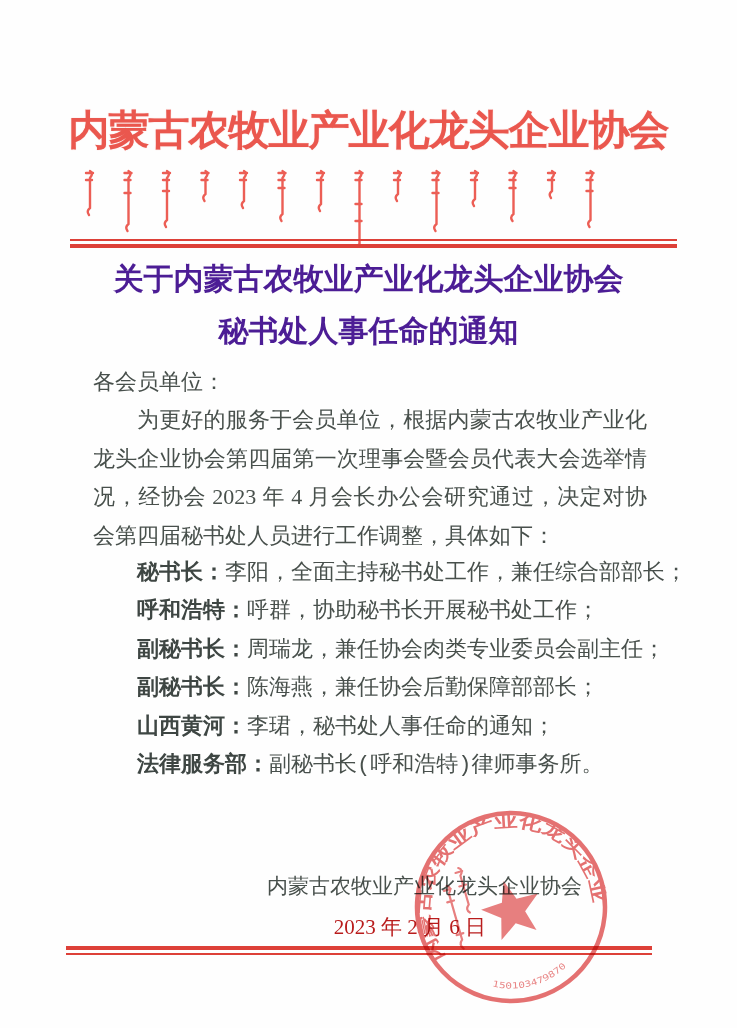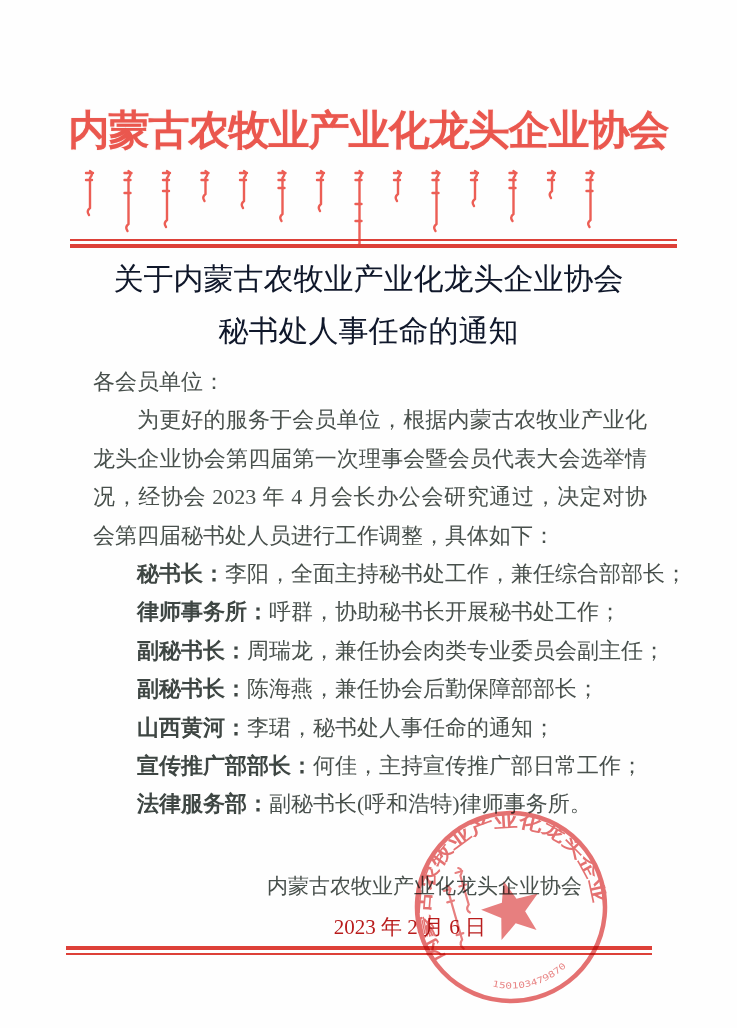--- a/index.html
+++ b/index.html
@@ -37,43 +37,43 @@
   .rule-top .ln-a { height: 2px; }
   .rule-top .ln-b { height: 4px; margin-top: 3px; }
   .rule-bottom { top: 946px; left: 66px; width: 586px; }
   .rule-bottom .ln-a { height: 4px; }
   .rule-bottom .ln-b { height: 2px; margin-top: 3px; }
 
   
   .doc-title {
     position: absolute; left: 0; right: 0;
     text-align: center;
-    font-weight: 400;
+    font-weight: 700;
     font-size: 30px;
-    color: #0f172a;
+    color: #4c1d95;
     white-space: nowrap;
   }
   .doc-title.l1 { top: 259px; }
   .doc-title.l2 { top: 311px; }
 
   
   .content {
     position: absolute; top: 363px; left: 93px;
     width: 554px;
     font-size: 22px;
     line-height: 38.4px;
     color: #48504c;
   }
   .salutation { white-space: nowrap; }
   .intro {
     text-indent: 2em;
     text-align: justify;
     text-justify: inter-ideograph;
   }
-  .appt { white-space: nowrap; text-indent: 2em; }
+  .appt { white-space: nowrap; text-indent: 2em; font-family: Liberation Mono, monospace; }
   .appt .role { font-weight: 700; color: #3e4643; }
 
   
   .signature-line {
     position: absolute; top: 872px; left: 0;
     width: 582px; text-align: right;
     font-size: 21px; color: #48504c; white-space: nowrap;
   }
   .date-line {
     position: absolute; top: 913px; left: 0;
@@ -162,25 +162,24 @@
   </div>
 
   <div class="doc-title l1">关于内蒙古农牧业产业化龙头企业协会</div>
   <div class="doc-title l2">秘书处人事任命的通知</div>
 
   <div class="content">
     <div class="salutation">各会员单位：</div>
     <div class="intro">为更好的服务于会员单位，根据内蒙古农牧业产业化龙头企业协会第四届第一次理事会暨会员代表大会选举情况，经协会 2023 年 4 月会长办公会研究通过，决定对协会第四届秘书处人员进行工作调整，具体如下：</div>
 
     <div class="appt"><span class="role">秘书长：</span><span>李阳，全面主持秘书处工作，兼任综合部部长；</span></div>
-    <div class="appt"><span class="role">律师事务所：</span><span>呼群，协助秘书长开展秘书处工作；</span></div>
+    <div class="appt"><span class="role">呼和浩特：</span><span>呼群，协助秘书长开展秘书处工作；</span></div>
     <div class="appt"><span class="role">副秘书长：</span><span>周瑞龙，兼任协会肉类专业委员会副主任；</span></div>
     <div class="appt"><span class="role">副秘书长：</span><span>陈海燕，兼任协会后勤保障部部长；</span></div>
     <div class="appt"><span class="role">山西黄河：</span><span>李珺，秘书处人事任命的通知；</span></div>
-    <div class="appt"><span class="role">宣传推广部部长：</span><span>何佳，主持宣传推广部日常工作；</span></div>
     <div class="appt"><span class="role">法律服务部：</span><span>副秘书长(呼和浩特)律师事务所。</span></div>
   </div>
 
   <div class="signature-line">内蒙古农牧业产业化龙头企业协会</div>
   <div class="date-line">2023 年 2 月 6 日</div>
 
   <div class="rule rule-bottom">
     <div class="ln ln-a"></div>
     <div class="ln ln-b"></div>
   </div>

